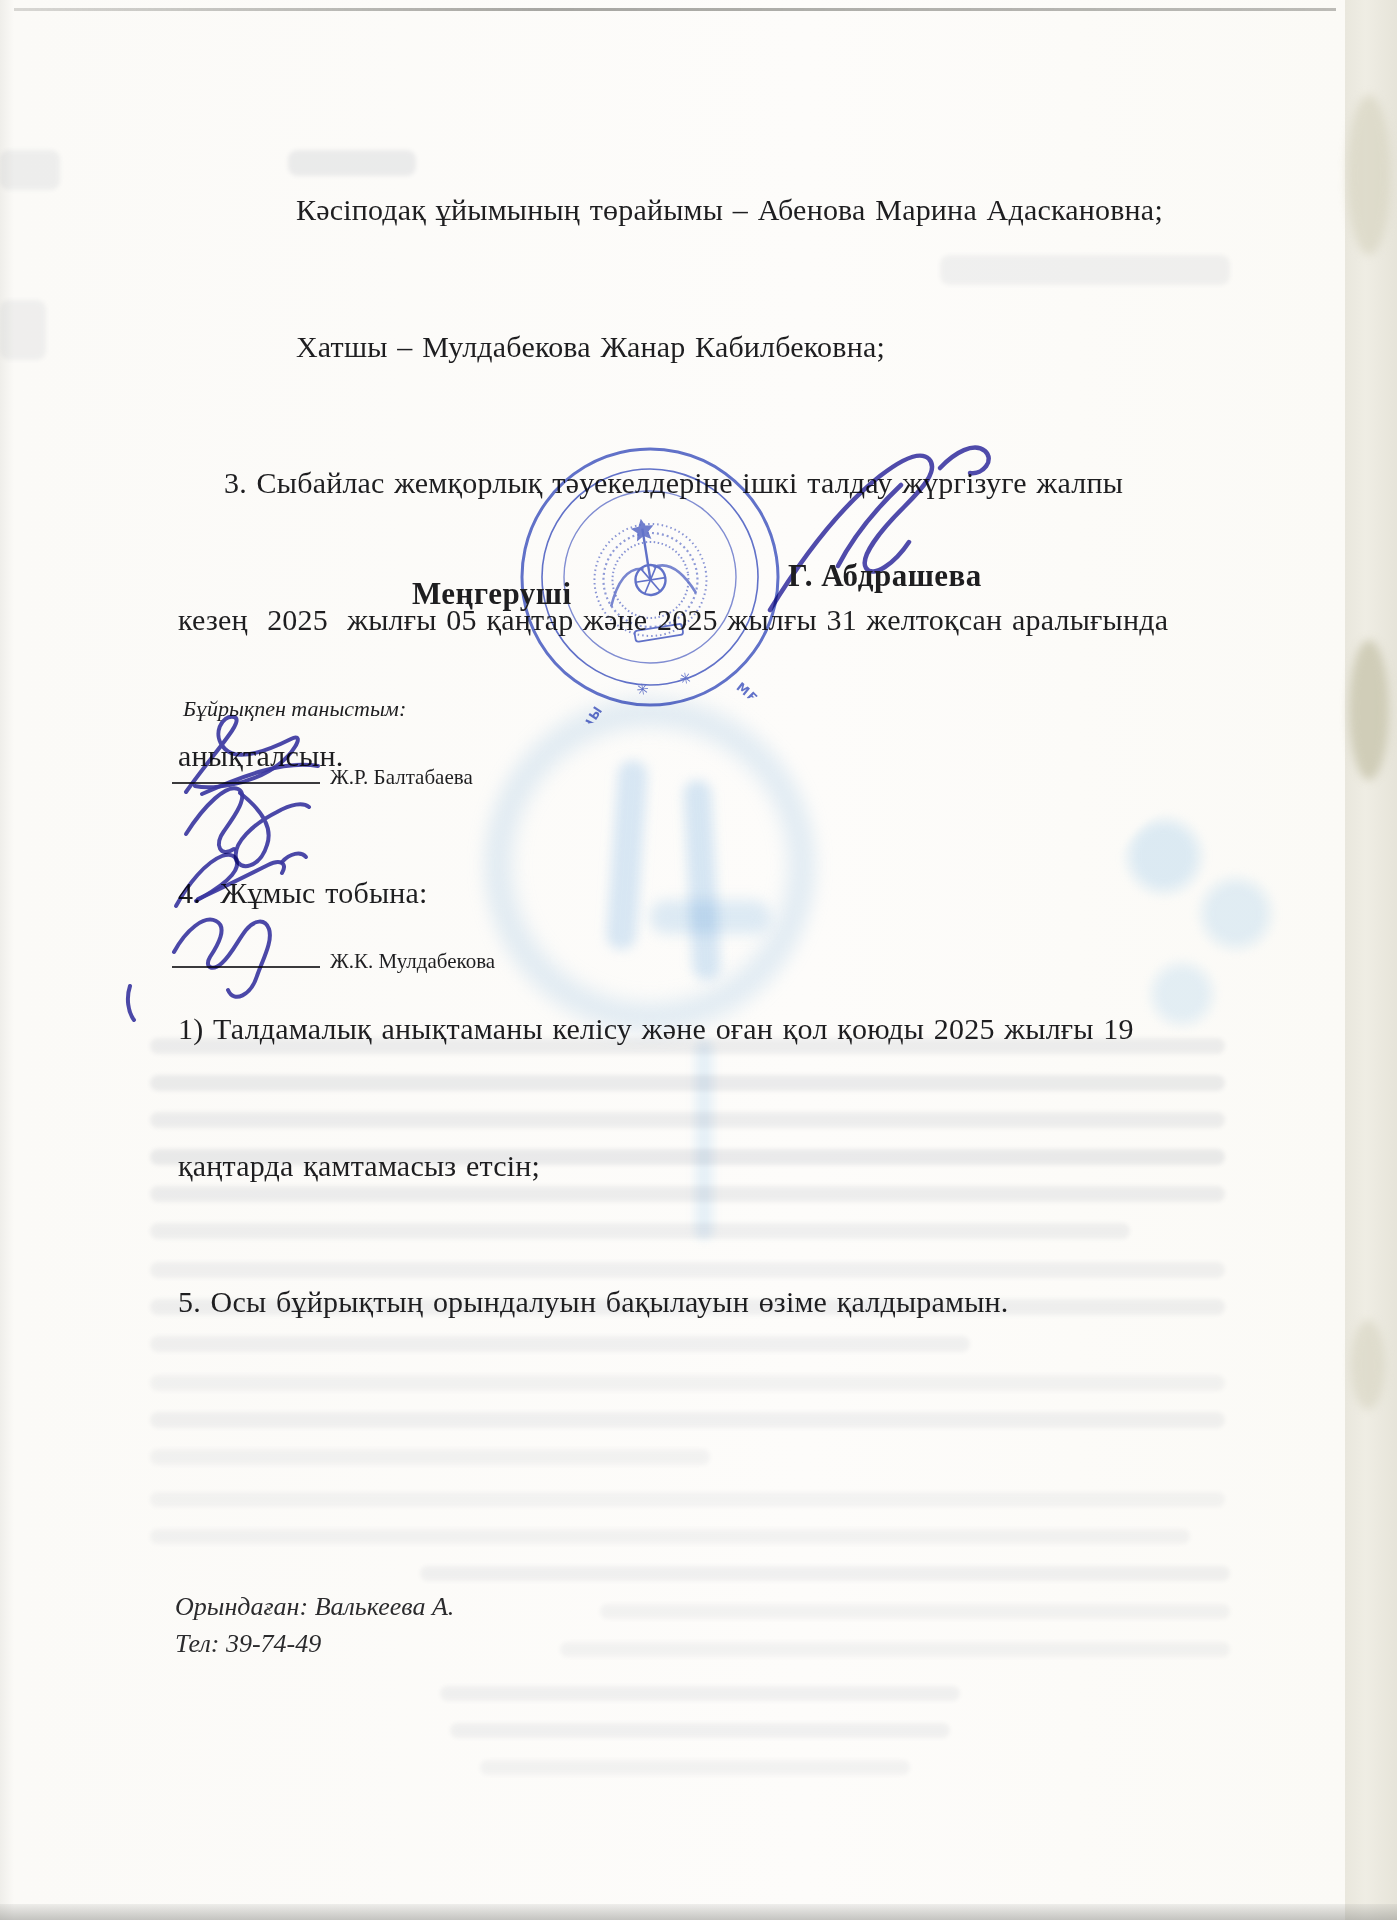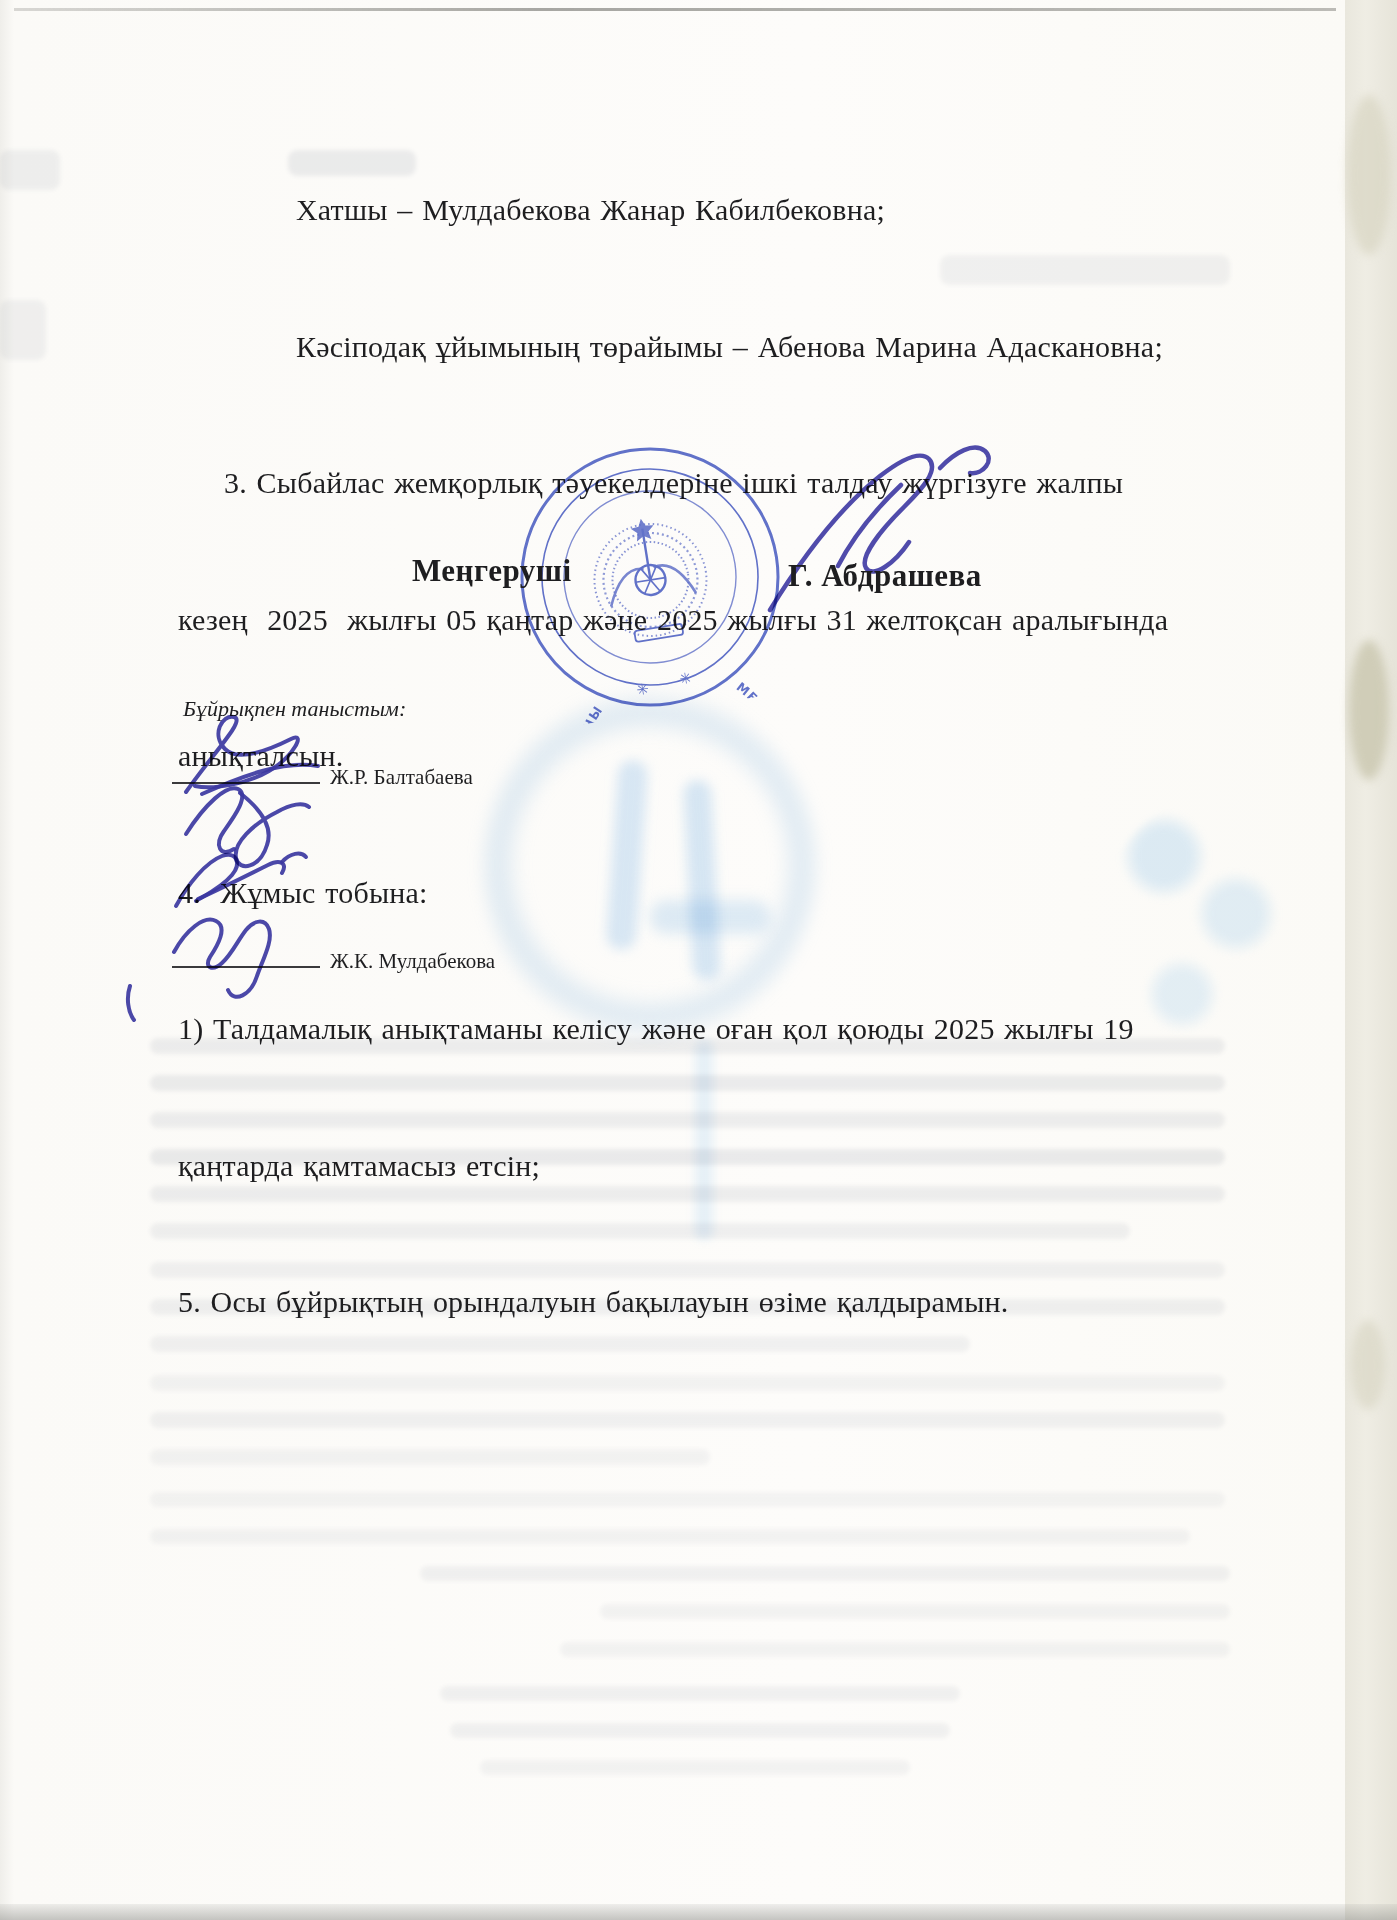--- a/index.html
+++ b/index.html
@@ -33,21 +33,21 @@
     font-size:30px;line-height:45.5px;color:var(--text-ink);
     letter-spacing:.2px;word-spacing:2px;white-space:pre;
   }
   .line{margin:0;}
   .ind-xl{padding-left:118px;}
   .ind-md{padding-left:46px;}
 
   .approval-role,.approval-name{
     position:absolute;font-size:31px;font-weight:bold;color:var(--text-ink);letter-spacing:.5px;
   }
-  .approval-role{left:412px;top:553px;}
+  .approval-role{left:412px;top:576px;}
   .approval-name{left:788px;top:558px;}
 
   .ack-heading{
     position:absolute;left:183px;top:696px;font-size:22px;color:var(--text-ink);font-style:italic;
   }
   .sig-row{position:absolute;left:172px;height:50px;white-space:nowrap;}
   .sig-line{
     display:inline-block;width:148px;height:34px;vertical-align:bottom;
     border-bottom:2.5px solid #3a3a3c;
   }
@@ -123,22 +123,22 @@
     <div class="ghost" style="left:1110px;top:810px;width:180px;height:230px;border-radius:40%;
                 background:radial-gradient(circle at 30% 20%, rgba(150,200,240,.30) 0 12%, transparent 20%),
                            radial-gradient(circle at 70% 45%, rgba(150,200,240,.26) 0 14%, transparent 24%),
                            radial-gradient(circle at 40% 80%, rgba(150,200,240,.24) 0 10%, transparent 18%);
                 filter:blur(3px);"></div>
     <div class="ghost" style="left:695px;top:1040px;width:18px;height:200px;border-radius:10px;
                 background:rgba(150,200,240,.22);filter:blur(5px);"></div>
   </div>
 
   <div class="body-text">
+    <p class="line ind-xl">Кәсіподақ ұйымының төрайымы – Абенова Марина Адаскановна;</p>
     <p class="line ind-xl">Хатшы – Мулдабекова Жанар Кабилбековна;</p>
-    <p class="line ind-xl">Кәсіподақ ұйымының төрайымы – Абенова Марина Адаскановна;</p>
     <p class="line ind-md">3. Сыбайлас жемқорлық тәуекелдеріне ішкі талдау жүргізуге жалпы</p>
     <p class="line">кезең  2025  жылғы 05 қаңтар және 2025 жылғы 31 желтоқсан аралығында</p>
     <p class="line">анықталсын.</p>
     <p class="line">4.  Жұмыс тобына:</p>
     <p class="line">1) Талдамалық анықтаманы келісу және оған қол қоюды 2025 жылғы 19</p>
     <p class="line">қаңтарда қамтамасыз етсін;</p>
     <p class="line">5. Осы бұйрықтың орындалуын бақылауын өзіме қалдырамын.</p>
   </div>
 
   <svg class="stamp" viewBox="0 0 270 270">
@@ -213,20 +213,24 @@
     <span class="sig-line"></span><span class="sig-name">Ж.К. Мулдабекова</span>
   </div>
   <svg class="scribble" style="left:164px;top:900px" width="170" height="115" viewBox="0 0 170 115">
     <path d="M10,52 C22,30 40,15 52,21 C64,27 54,45 46,57 C40,67 48,72 58,63 C68,54 74,40 82,30 C90,20 101,18 105,29 C109,41 99,59 93,76 C87,95 70,104 64,90"></path>
   </svg>
 
   <svg class="scribble" style="left:118px;top:980px" width="40" height="45" viewBox="0 0 40 45">
     <path d="M12,6 C8,18 10,32 16,40" stroke-width="3"></path>
   </svg>
 
+  <div class="footer">
+    <div>Орындаған: Валькеева А.</div>
+    <div>Тел: 39-74-49</div>
+  </div>
 </div>
 
 <div class="scan-strip-right">
   <div class="stain" style="left:2px;top:95px;width:44px;height:160px;background:#d8d5c2;opacity:.7"></div>
   <div class="stain" style="left:4px;top:640px;width:40px;height:140px;background:#c9c6ae;opacity:.8"></div>
   <div class="stain" style="left:6px;top:1320px;width:34px;height:90px;background:#d6d3c0;opacity:.6"></div>
 </div>
 <div class="edge-top"></div>
 <div class="edge-bottom"></div>
 

